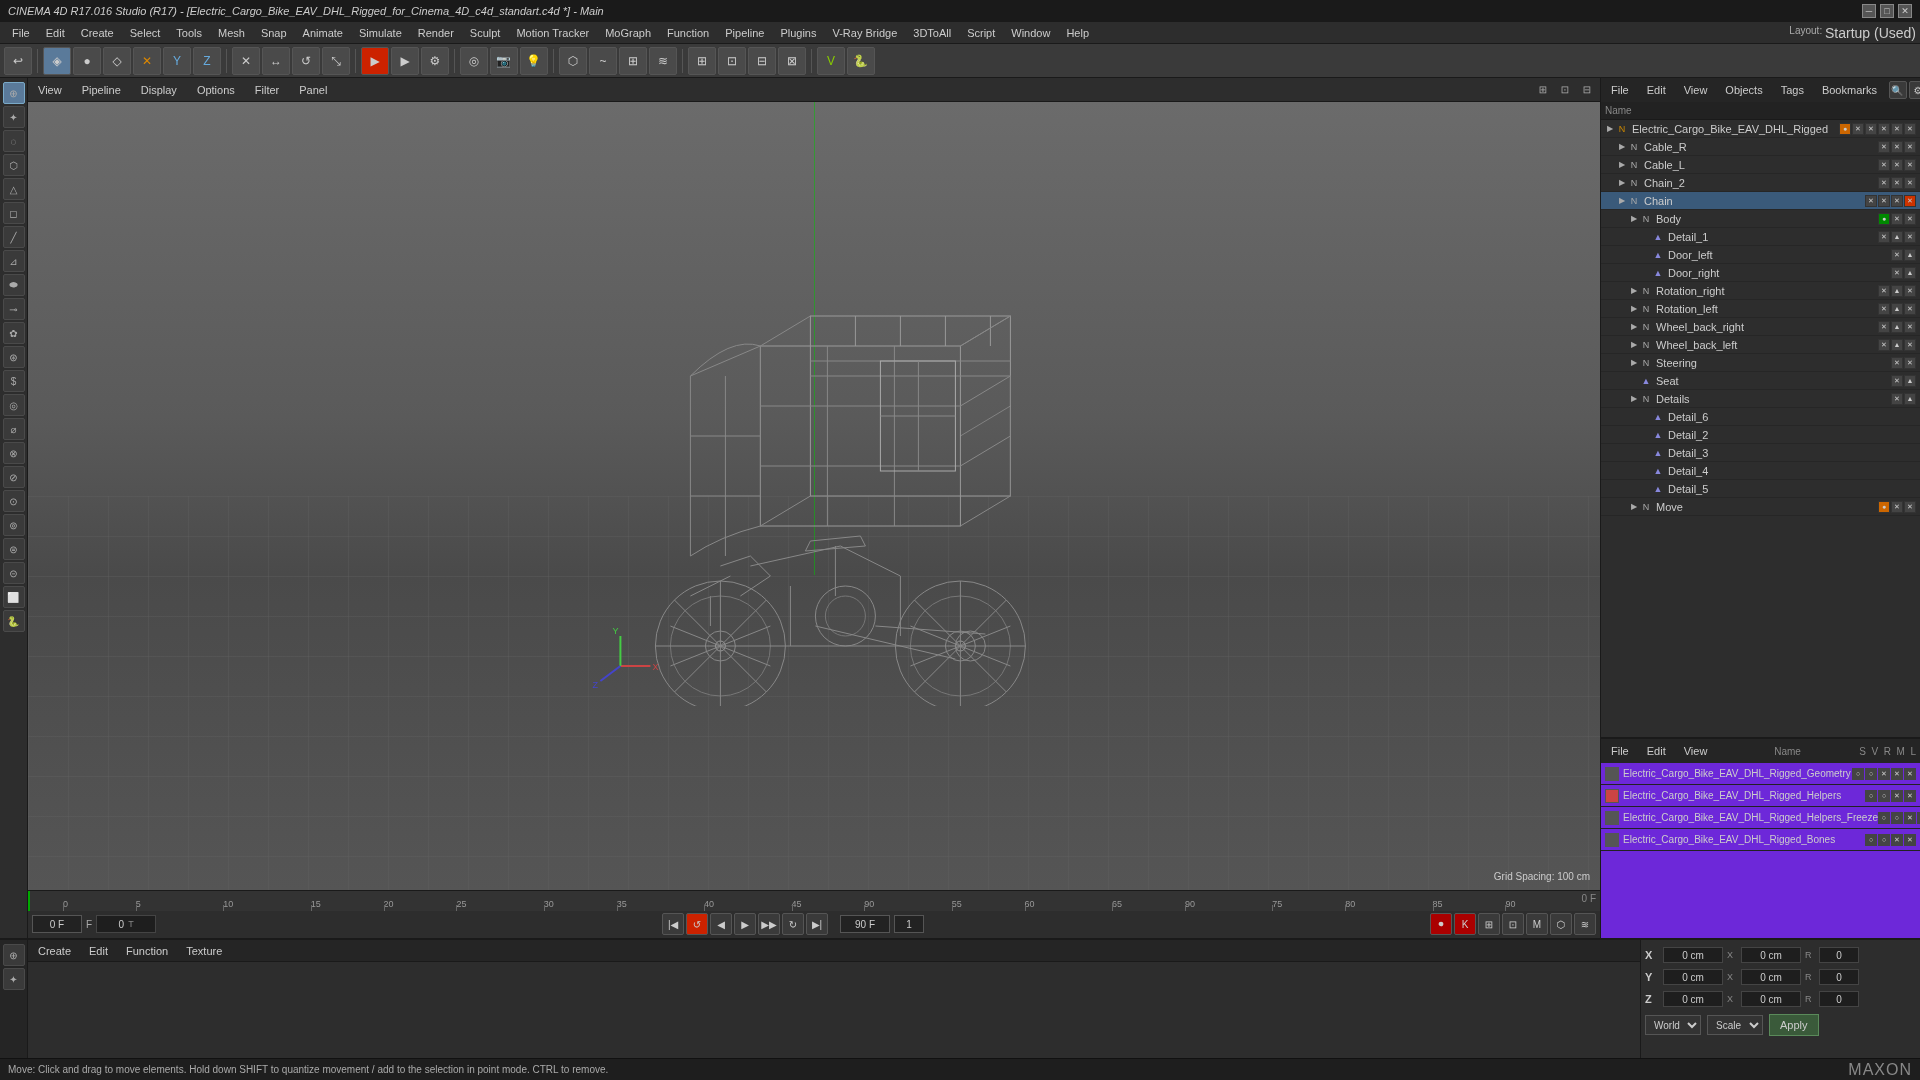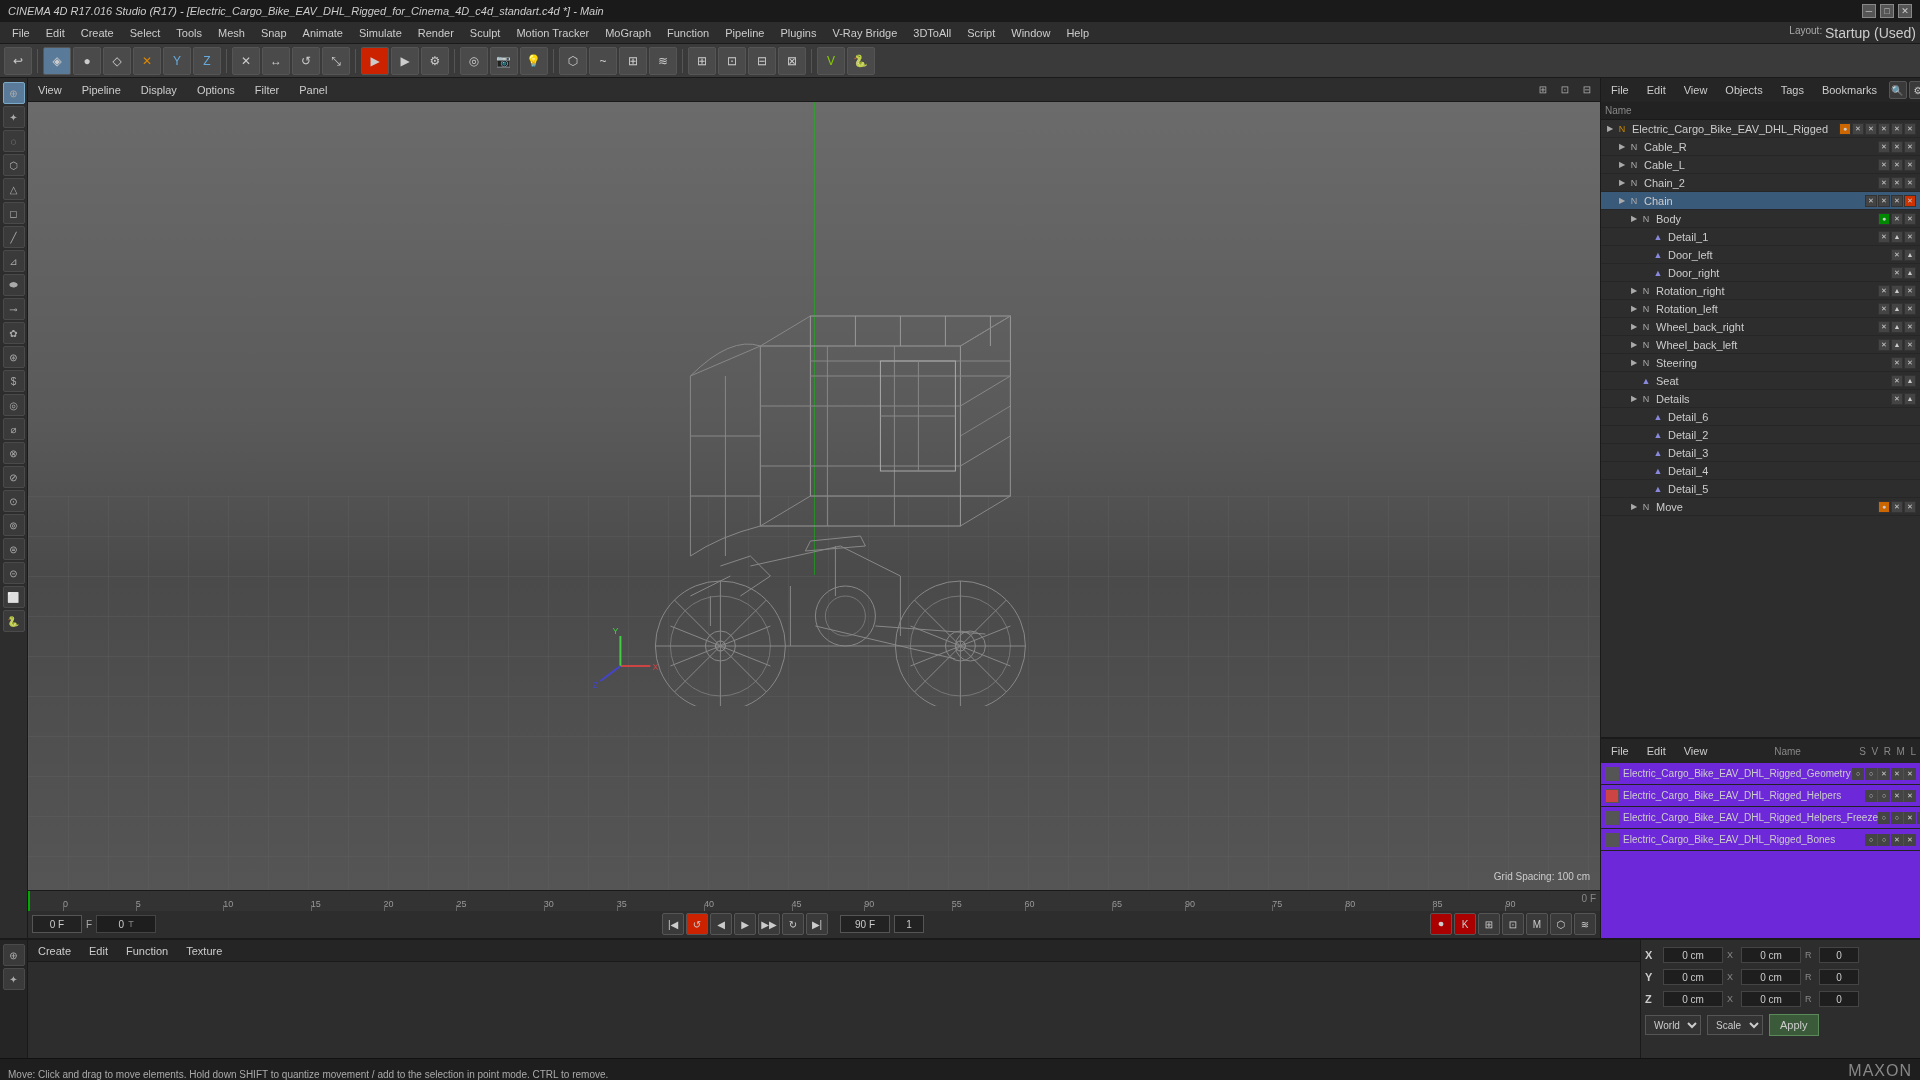--- a/index.html
+++ b/index.html
@@ -511,22 +511,22 @@
       height: 22px;
       padding: 0 10px;
       cursor: pointer;
     }
 
     
     #status-bar {
       height: 22px;
       background: #1e1e1e;
       display: flex;
-      align-items: flex-end;
-      padding: 0 8px;
+      align-items: center;
+      padding: 9px 8px;
       flex-shrink: 0;
       border-top: 1px solid #111;
     }
     #status-text {
       font-size: 10px;
       color: #aaa;
     }
     #maxon-logo {
       margin-left: auto;
       font-size: 16px;

